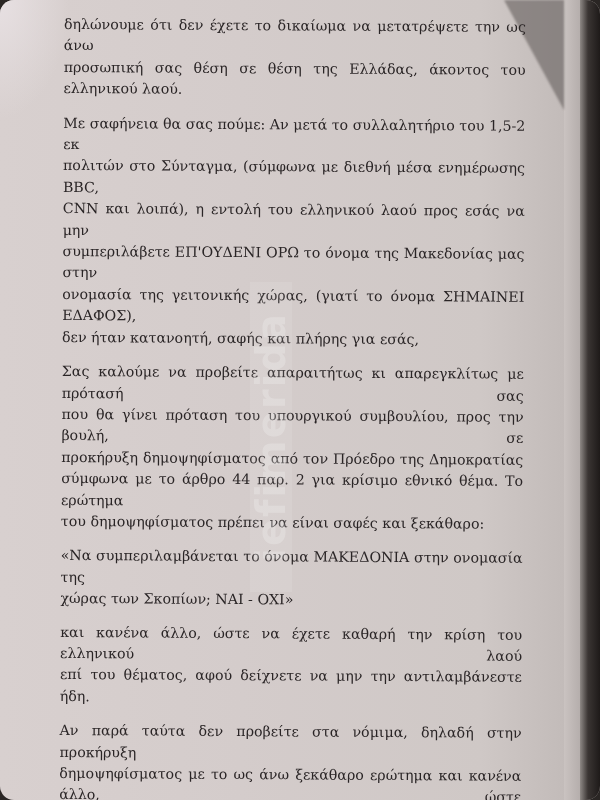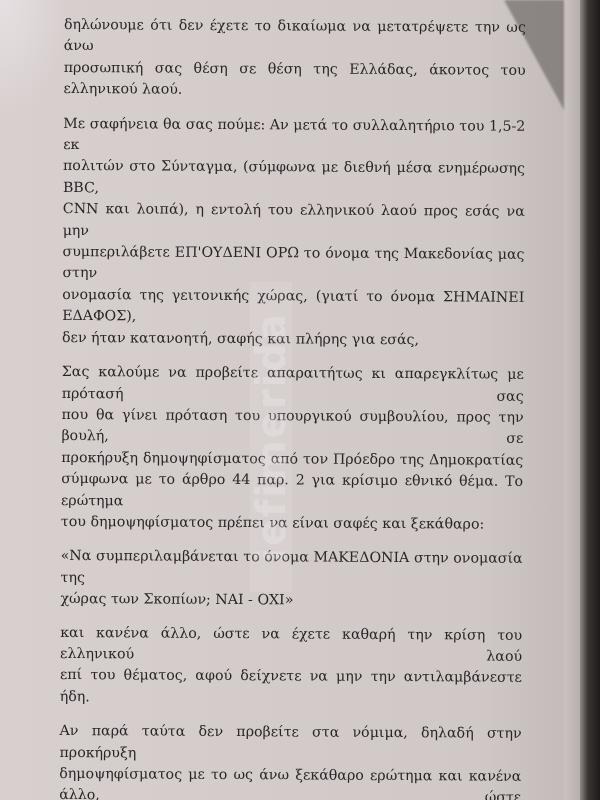--- a/index.html
+++ b/index.html
@@ -6,20 +6,21 @@
       margin: 0; padding: 0;
       width: 600px; height: 800px;
       overflow: hidden;
       background: #2a2624;
     }
     .scene {
       position: relative;
       width: 600px; height: 800px;
       overflow: hidden;
       background: linear-gradient(90deg, #d8d0cf 0%, #d4cccb 40%, #cfc8c6 80%, #bdb6b4 100%);
+      border-radius: 14px;
     }
     .dark-edge {
       position: absolute; right: 0; top: 0;
       width: 20px; height: 800px;
       background: linear-gradient(90deg, #8e8986 0%, #3a3533 40%, #1e1a19 100%);
     }
     .paper-edge {
       position: absolute; right: 20px; top: 0;
       width: 16px; height: 800px;
       background: linear-gradient(90deg, #cac3c1, #b5aeac);

